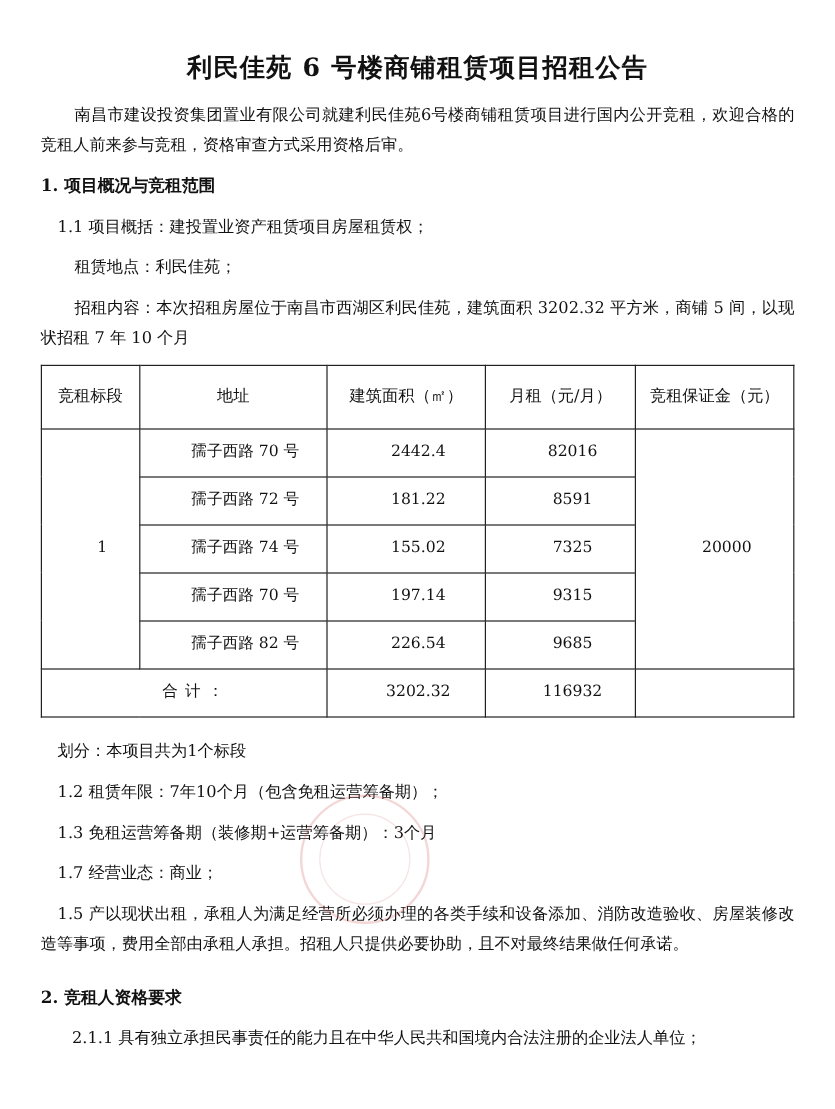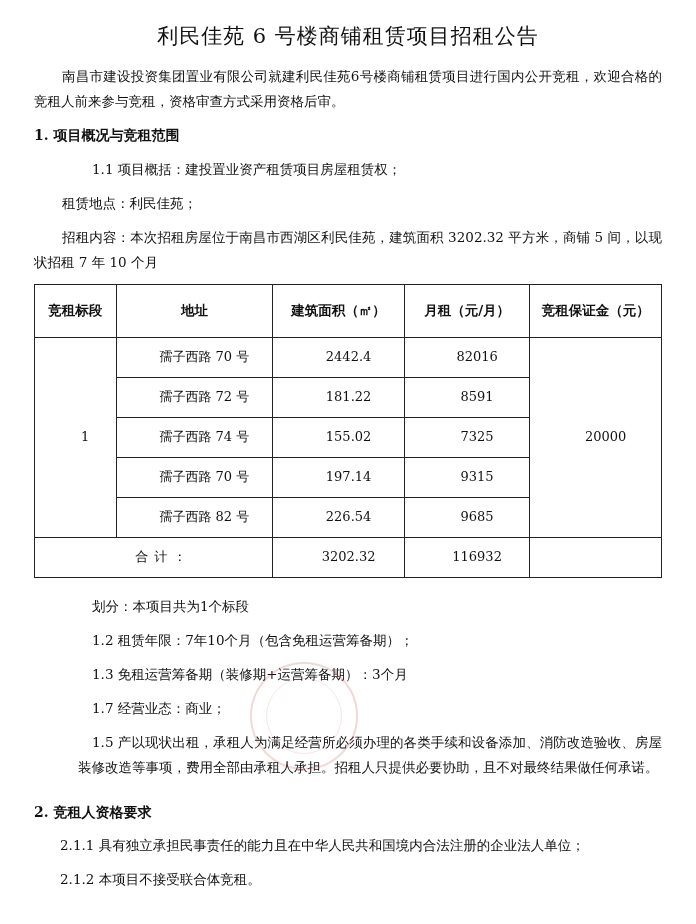--- a/index.html
+++ b/index.html
@@ -18,33 +18,33 @@
   .page {
     width: 696px;
     height: 924px;
     box-sizing: border-box;
     padding: 22px 34px 10px 34px;
     position: relative;
   }
   .doc-title {
     text-align: center;
     font-size: 21px;
-    font-weight: normal;
+    font-weight: bold;
     letter-spacing: 1px;
-    margin: 0 0 14px 0;
+    margin: 20px 0 14px 0;
     font-family: "DejaVu Serif", "Liberation Serif", serif;
   }
   p {
     margin: 0 0 9px 0;
     font-size: 13.5px;
     line-height: 1.85;
     text-align: justify;
   }
   .indent2 { text-indent: 28px; }
-  .indent1 { text-indent: 14px; margin-left: 44px; }
+  .indent1 { text-indent: 14px; }
   .sec-head {
     font-weight: bold;
     font-size: 14px;
     margin: 4px 0 8px 0;
   }
   .sub-indent {
     margin: 0 0 9px 0;
     font-size: 13.5px;
     line-height: 1.85;
     padding-left: 26px;
@@ -56,21 +56,21 @@
     font-size: 13px;
   }
   table.rent th, table.rent td {
     border: 1px solid #222;
     text-align: center;
     padding: 5px 2px;
     font-weight: normal;
     line-height: 1.4;
   }
   table.rent th {
-    font-weight: bold;
+    font-weight: normal;
     height: 42px;
     font-size: 13.5px;
   }
   table.rent td { height: 29px; padding-left: 22px; }
   .col-seg { width: 13%; }
   .col-addr { width: 25%; }
   .col-area { width: 21%; }
   .col-rent { width: 20%; }
   .col-deposit { width: 21%; }
   .total-label { letter-spacing: 6px; }
@@ -160,16 +160,15 @@
   </table>
 
   <p class="indent1">划分：本项目共为1个标段</p>
   <p class="indent1">1.2 租赁年限：7年10个月（包含免租运营筹备期）；</p>
   <p class="indent1">1.3 免租运营筹备期（装修期+运营筹备期）：3个月</p>
   <p class="indent1">1.7 经营业态：商业；</p>
   <p class="indent1">1.5 产以现状出租，承租人为满足经营所必须办理的各类手续和设备添加、消防改造验收、房屋装修改造等事项，费用全部由承租人承担。招租人只提供必要协助，且不对最终结果做任何承诺。</p>
 
   <p class="sec-head sec2">2. 竞租人资格要求</p>
   <p class="sub-indent">2.1.1 具有独立承担民事责任的能力且在中华人民共和国境内合法注册的企业法人单位；</p>
-  <p class="sub-indent">2.1.2 本项目不接受联合体竞租。</p>
 
   <div class="seal"></div>
 </div>
 
 </body></html>

